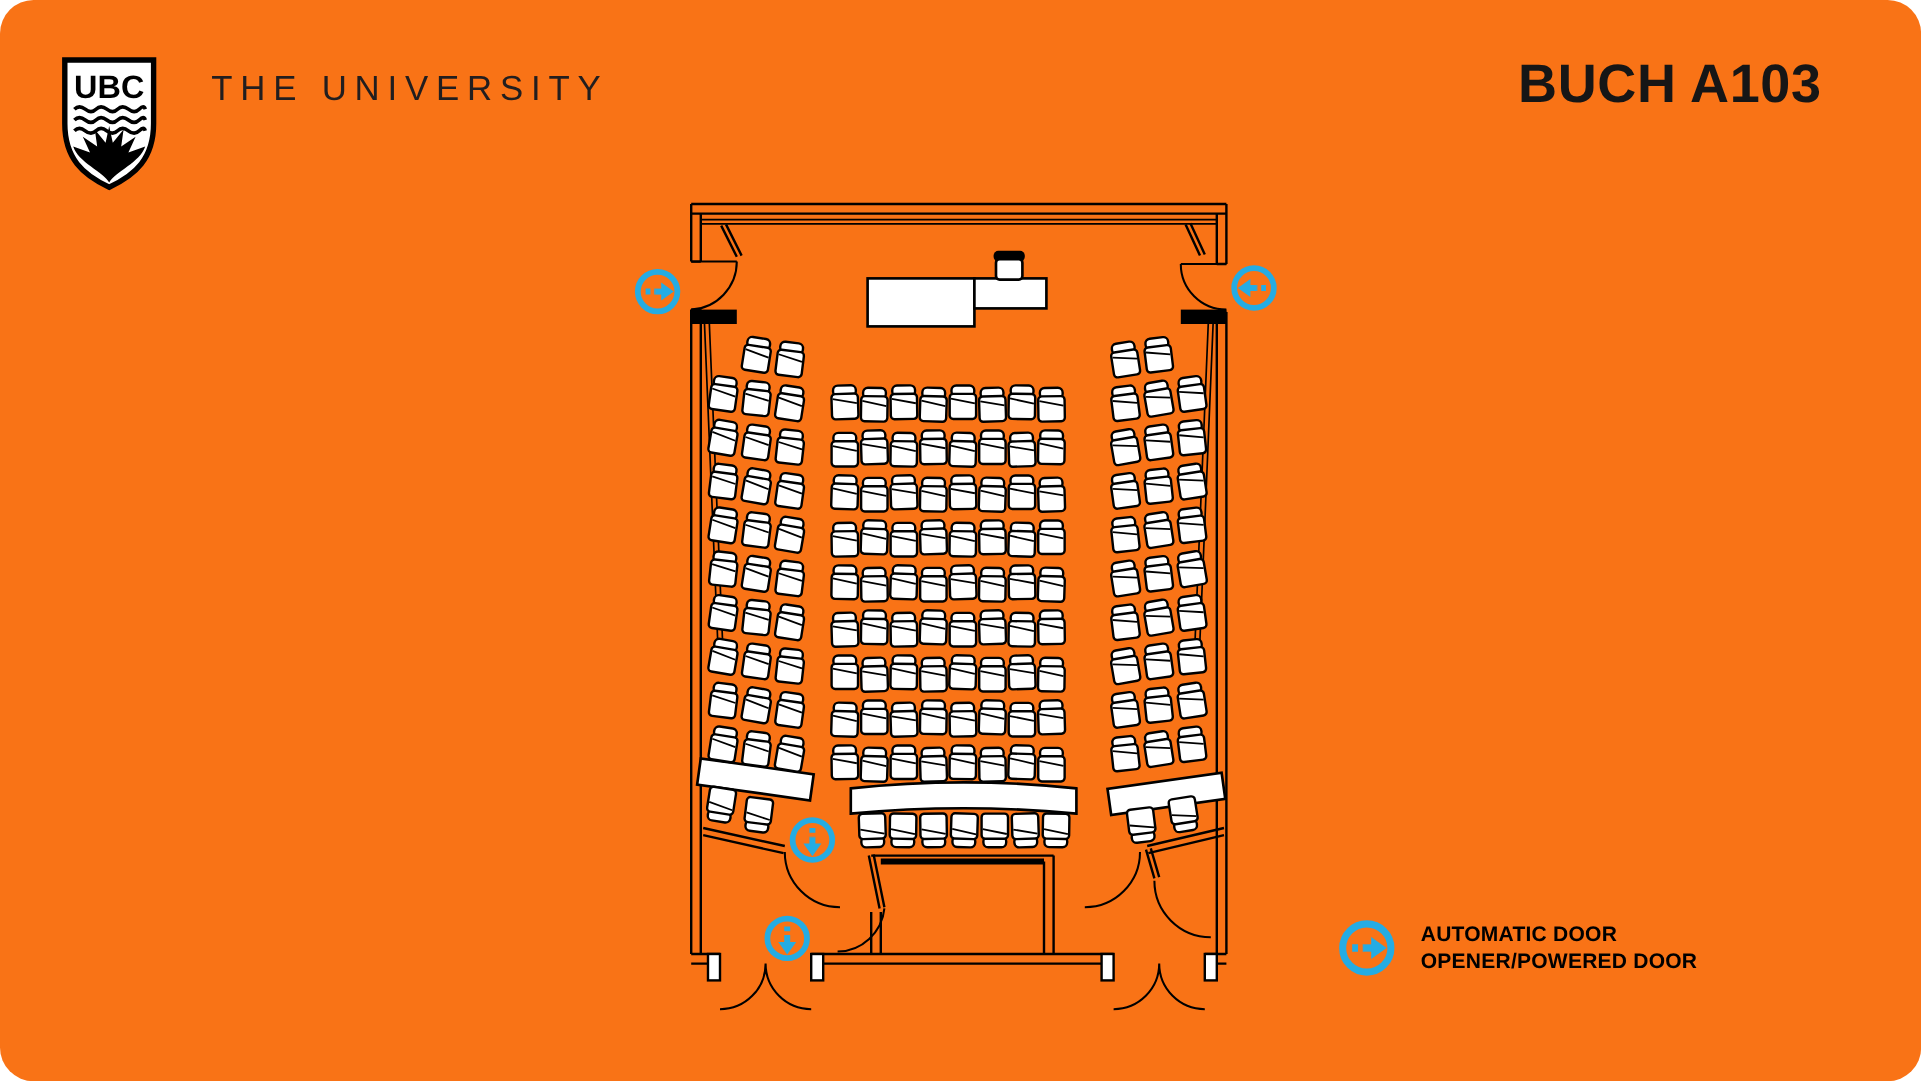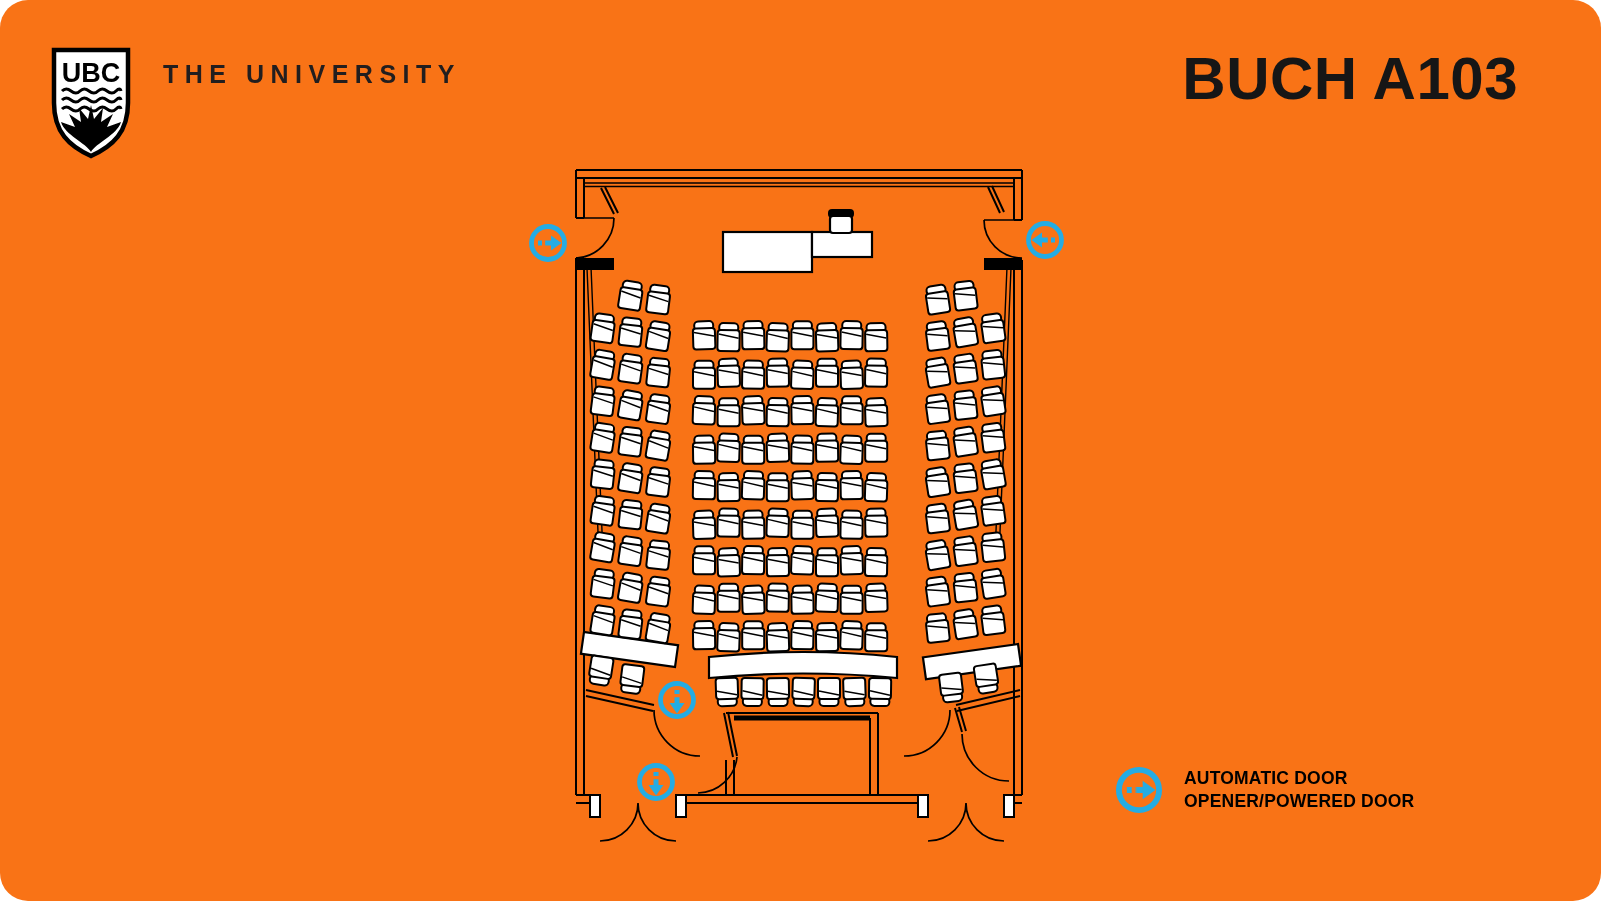--- a/index.html
+++ b/index.html
@@ -1,23 +1,23 @@
 <!DOCTYPE html>
 <html><head>
 <meta charset="utf-8">
 <style>
   html,body{margin:0;padding:0;background:#fff;}
   .page{position:relative;width:1601px;height:901px;background:#f97316;overflow:hidden;
         font-family:"Liberation Sans",sans-serif;border-radius:28px;}
   .plan-svg{position:absolute;left:0;top:0;}
   
   .logo-svg{position:absolute;left:50px;top:46px;}
-  .uni-name{position:absolute;left:163px;top:54px;font-weight:bold;font-size:25px;
+  .uni-name{position:absolute;left:176px;top:54px;font-weight:normal;font-size:29px;
             letter-spacing:6.5px;line-height:41px;color:#221e1f;white-space:nowrap;}
-  .room-title{position:absolute;right:83px;top:44px;font-size:60px;font-weight:600;
+  .room-title{position:absolute;right:83px;top:44px;font-size:45px;font-weight:600;
               color:#161616;letter-spacing:0.5px;}
   
   .wall path{stroke:#000;stroke-width:2;fill:none;}
   .wall path.thin{stroke-width:1.4;}
   .wall path.heavy{stroke-width:5;}
   .wall rect{stroke:#000;stroke-width:2;fill:#fff;}
   .wall rect.solid{fill:#000;stroke:none;}
   .arc path{stroke:#000;stroke-width:1.7;fill:none;}
   .furn{fill:#fff;stroke:#000;stroke-width:2.2;}
   .furn-solid{fill:#000;stroke:none;}

